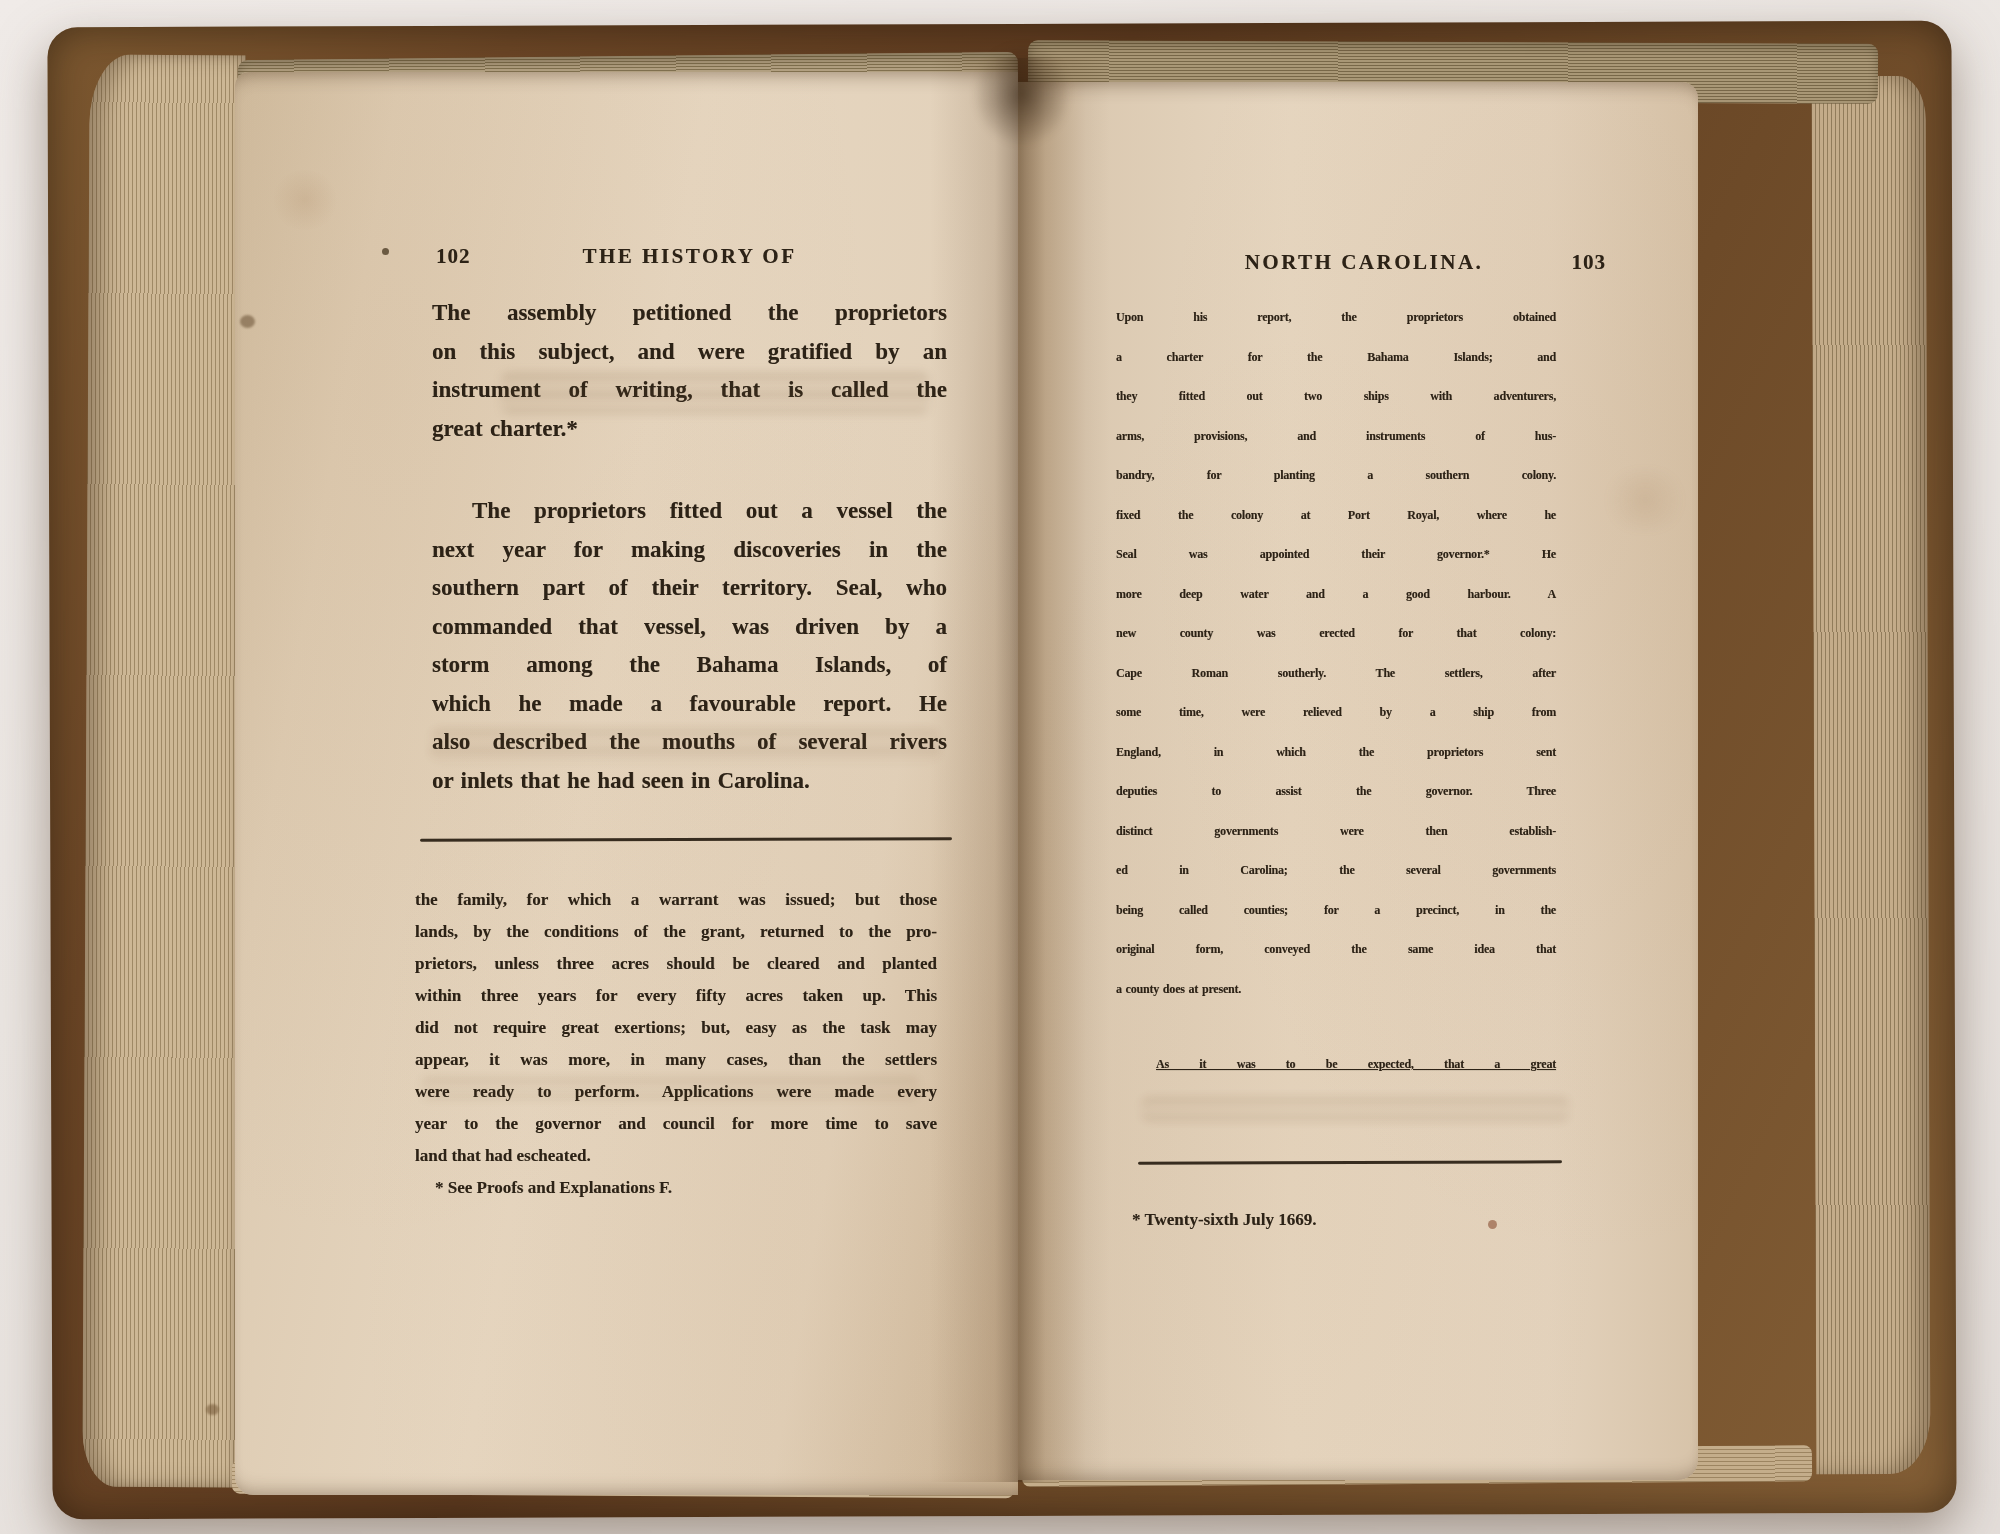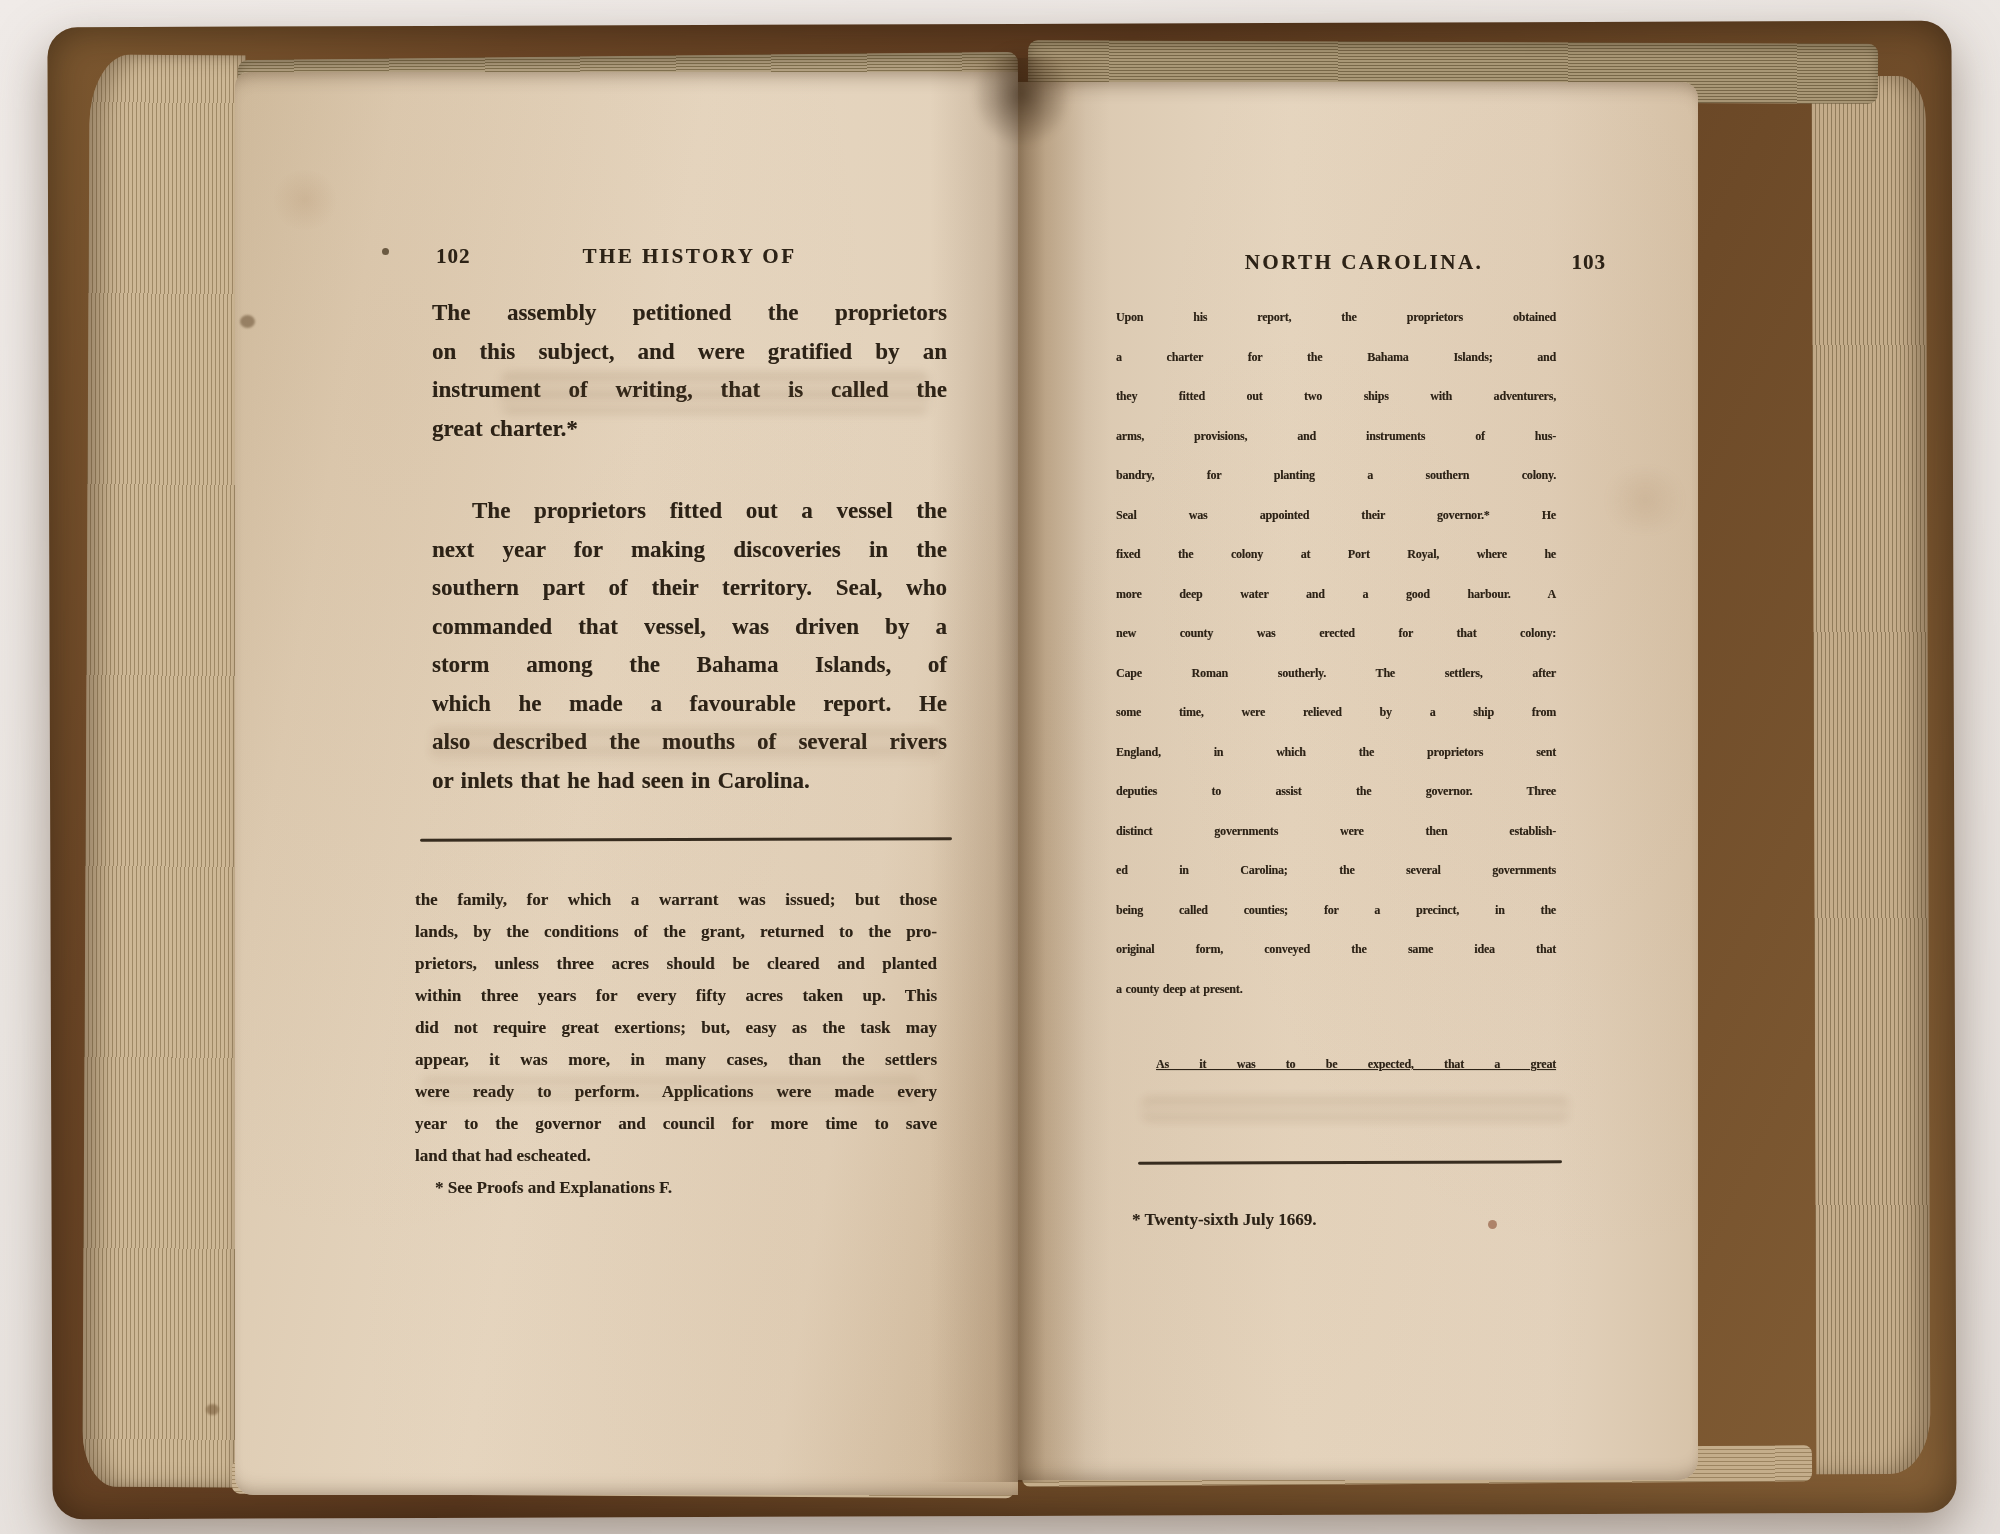--- a/index.html
+++ b/index.html
@@ -144,33 +144,33 @@
         <span class="rhead">NORTH CAROLINA.</span>
         <span class="pnum">103</span>
       </div>
       <div class="maintext">
           <div class="para">
             <div class="line j">Upon his report, the proprietors obtained</div>
             <div class="line j">a charter for the Bahama Islands; and</div>
             <div class="line j">they fitted out two ships with adventurers,</div>
             <div class="line j">arms, provisions, and instruments of hus-</div>
             <div class="line j">bandry, for planting a southern colony.</div>
+            <div class="line j">fixed the colony at Port Royal, where he</div>
             <div class="line j">Seal was appointed their governor.* He</div>
-            <div class="line j">fixed the colony at Port Royal, where he</div>
             <div class="line j">more deep water and a good harbour. A</div>
             <div class="line j">new county was erected for that colony:</div>
             <div class="line j">Cape Roman southerly. The settlers, after</div>
             <div class="line j">some time, were relieved by a ship from</div>
             <div class="line j">England, in which the proprietors sent</div>
             <div class="line j">deputies to assist the governor. Three</div>
             <div class="line j">distinct governments were then establish-</div>
             <div class="line j">ed in Carolina; the several governments</div>
             <div class="line j">being called counties; for a precinct, in the</div>
             <div class="line j">original form, conveyed the same idea that</div>
-            <div class="line">a county deep at present.</div>
+            <div class="line">a county does at present.</div>
           </div>
           <div class="para indent">
             <div class="line j">As it was to be expected, that a great</div>
           </div>
         </div>
       <div class="fnrule"></div>
       <div class="fnref">* Twenty-sixth July 1669.</div>
     </div>
 
     <div class="gutter"></div>

